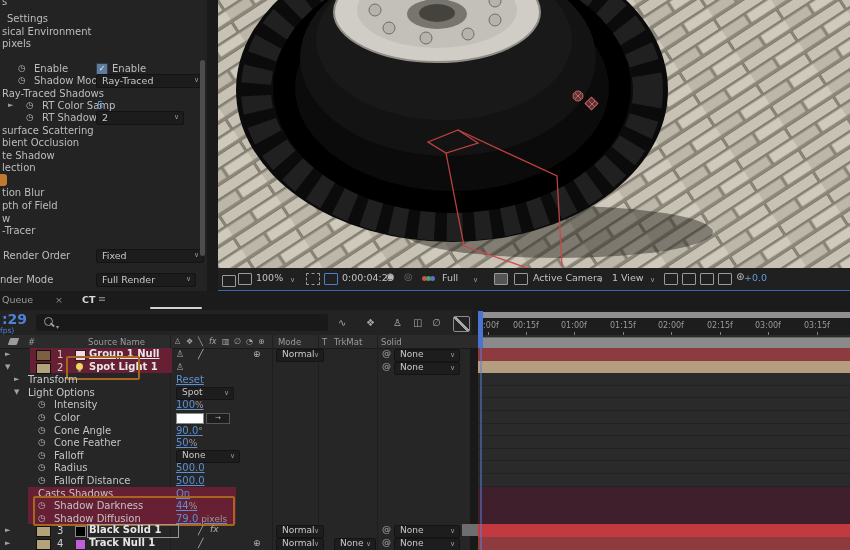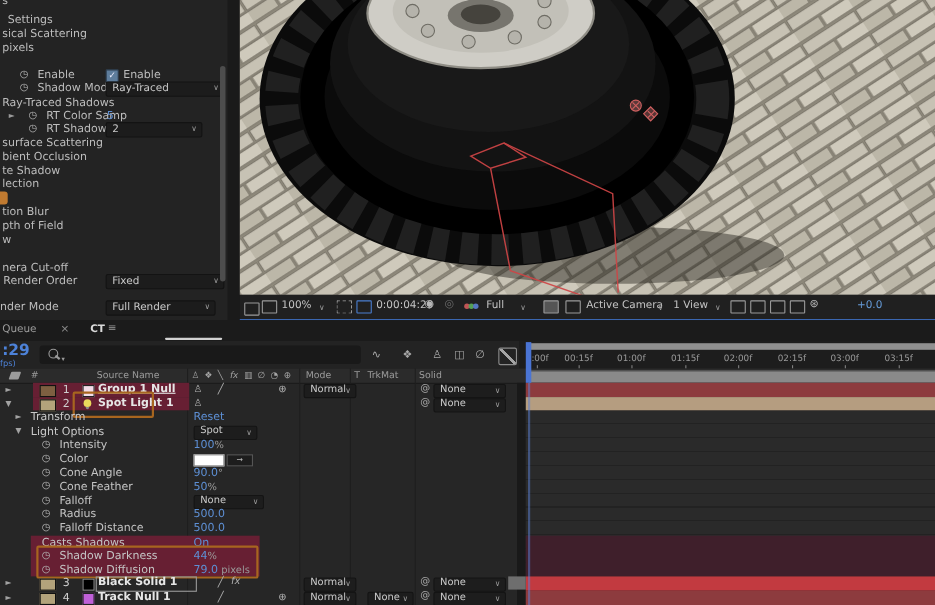--- a/index.html
+++ b/index.html
@@ -53,21 +53,21 @@
   .ltype{position:absolute;left:75px;top:2px;width:9px;height:9px;border:1px solid #222;}
   .lname{position:absolute;left:89px;top:0px;font-size:10px;font-weight:bold;color:#e6e6e6;white-space:nowrap;}
   .sw{position:absolute;top:1px;font-size:9px;color:#b0b0b0;}
   .fxsw{position:absolute;top:0px;font-size:9px;font-style:italic;color:#b0b0b0;}
   .dd{position:absolute;top:1px;height:11px;background:#1d1d1d;border:1px solid #141414;border-radius:2px;}
   .dd .ddv{top:-1px;font-size:9px;}
   .pw{position:absolute;left:382px;top:0px;font-size:9px;color:#a8a8a8;}
   .plabel{position:absolute;left:54px;top:1px;font-size:10px;color:#c4c4c4;white-space:nowrap;}
   .glabel{position:absolute;left:28px;top:1px;font-size:10px;color:#c9c9c9;white-space:nowrap;}
   .pstop{position:absolute;left:38px;top:1px;font-size:9px;color:#b5b5b5;}
-  .pval{position:absolute;left:176px;top:1px;font-size:10px;color:#5d8fd4;white-space:nowrap;}
+  .pval{position:absolute;left:176px;top:1px;font-size:10px;color:#5d8fd4;white-space:nowrap;text-decoration:underline;}
   .pval u{text-decoration:none;color:#9a9a9a;font-size:9px;}
   .sel{position:absolute;background:#671f33;}
   .hlbox{position:absolute;border:2px solid #a7651f;border-radius:2px;background:transparent;}
   
   #graph{left:478px;top:348px;width:372px;height:202px;
     background:repeating-linear-gradient(to bottom,#2a2a2a 0 11.6px,#222 11.6px 12.6px);}
   .bar{position:absolute;}
   #ruler{left:472px;top:310px;width:378px;height:25px;background:#1d1d1d;}
   .tick{position:absolute;top:11px;font-size:8px;color:#9a9a9a;}
   .tick::after{content:"";position:absolute;left:50%;top:11px;width:1px;height:3px;background:#808080;}
@@ -92,21 +92,21 @@
 <div id="stage">
 
   <div id="settings" class="ab">
     <div class="sprow" style="top:-4px">
         <span class="splabel" style="left:2px">s</span>
       </div>
     <div class="sprow" style="top:13px">
         <span class="splabel" style="left:7px">Settings</span>
       </div>
     <div class="sprow" style="top:26px">
-        <span class="splabel" style="left:2px">sical Scattering</span>
+        <span class="splabel" style="left:2px">sical Environment</span>
       </div>
     <div class="sprow" style="top:38px">
         <span class="splabel" style="left:2px">pixels</span>
       </div>
     <div class="sprow" style="top:63px">
       <span class="spsw" style="left:18px">◷</span>
       <span class="splabel" style="left:34px">Enable</span>
       <span class="spcheck">✓</span>
       <span class="splabel" style="left:112px">Enable</span>
     </div>
@@ -149,22 +149,22 @@
       </div>
     <div class="sprow" style="top:187px">
         <span class="splabel" style="left:2px">tion Blur</span>
       </div>
     <div class="sprow" style="top:200px">
         <span class="splabel" style="left:2px">pth of Field</span>
       </div>
     <div class="sprow" style="top:213px">
         <span class="splabel" style="left:2px">w</span>
       </div>
-    <div class="sprow" style="top:238px">
-        <span class="splabel" style="left:2px">nera Cut-off</span>
+    <div class="sprow" style="top:225px">
+        <span class="splabel" style="left:2px">-Tracer</span>
       </div>
     <div class="sprow" style="top:250px">
       <span class="splabel" style="left:3px">Render Order</span>
       <span class="spdd" style="left:96px;width:106px">
           <i class="ddv">Fixed</i>
           <b class="ddc">∨</b>
         </span>
     </div>
     <div class="sprow" style="top:274px">
       <span class="splabel" style="left:0px">nder Mode</span>
@@ -242,21 +242,21 @@
     <span class="vpicon" style="left:296px"></span>
     <span class="vpt" style="left:315px">Active Camera</span>
     <span class="ddc" style="left:380px;top:8px;position:absolute">∨</span>
     <span class="vpt" style="left:394px">1 View</span>
     <span class="ddc" style="left:432px;top:8px;position:absolute">∨</span>
     <span class="vpicon" style="left:446px"></span>
     <span class="vpicon" style="left:464px"></span>
     <span class="vpicon" style="left:482px"></span>
     <span class="vpicon" style="left:500px"></span>
     <span class="vpglyph" style="left:518px">⊛</span>
-    <span class="vpt blue" style="left:561px">+0.0</span>
+    <span class="vpt blue" style="left:526px">+0.0</span>
   </div>
 
   <div id="timeline" class="ab"></div>
 
   <div id="tabbar" class="ab">
     <span class="vpt" style="left:2px;top:3px;color:#9a9a9a">Queue</span>
     <span class="vpt" style="left:55px;top:3px;color:#8a8a8a">×</span>
 
     <span class="vpt" style="left:82px;top:3px;color:#dadada;font-weight:bold">CT</span>
     <span class="vpt" style="left:98px;top:2px;color:#9a9a9a">≡</span>

